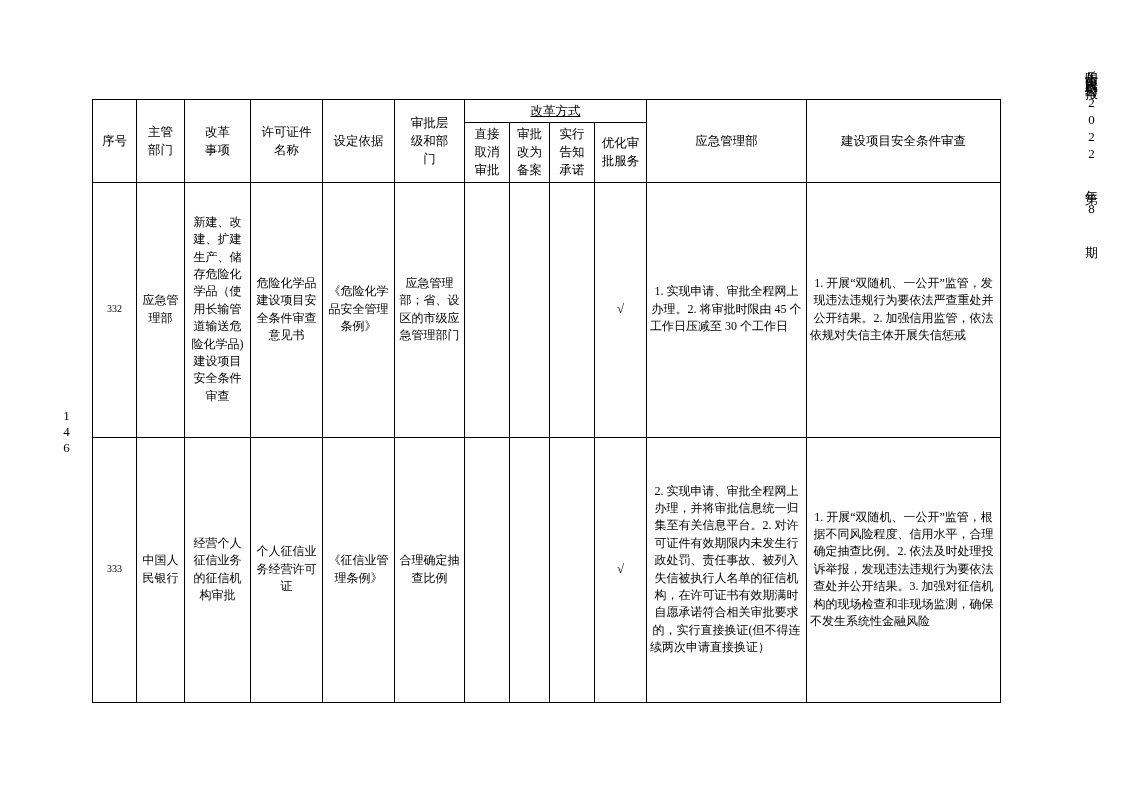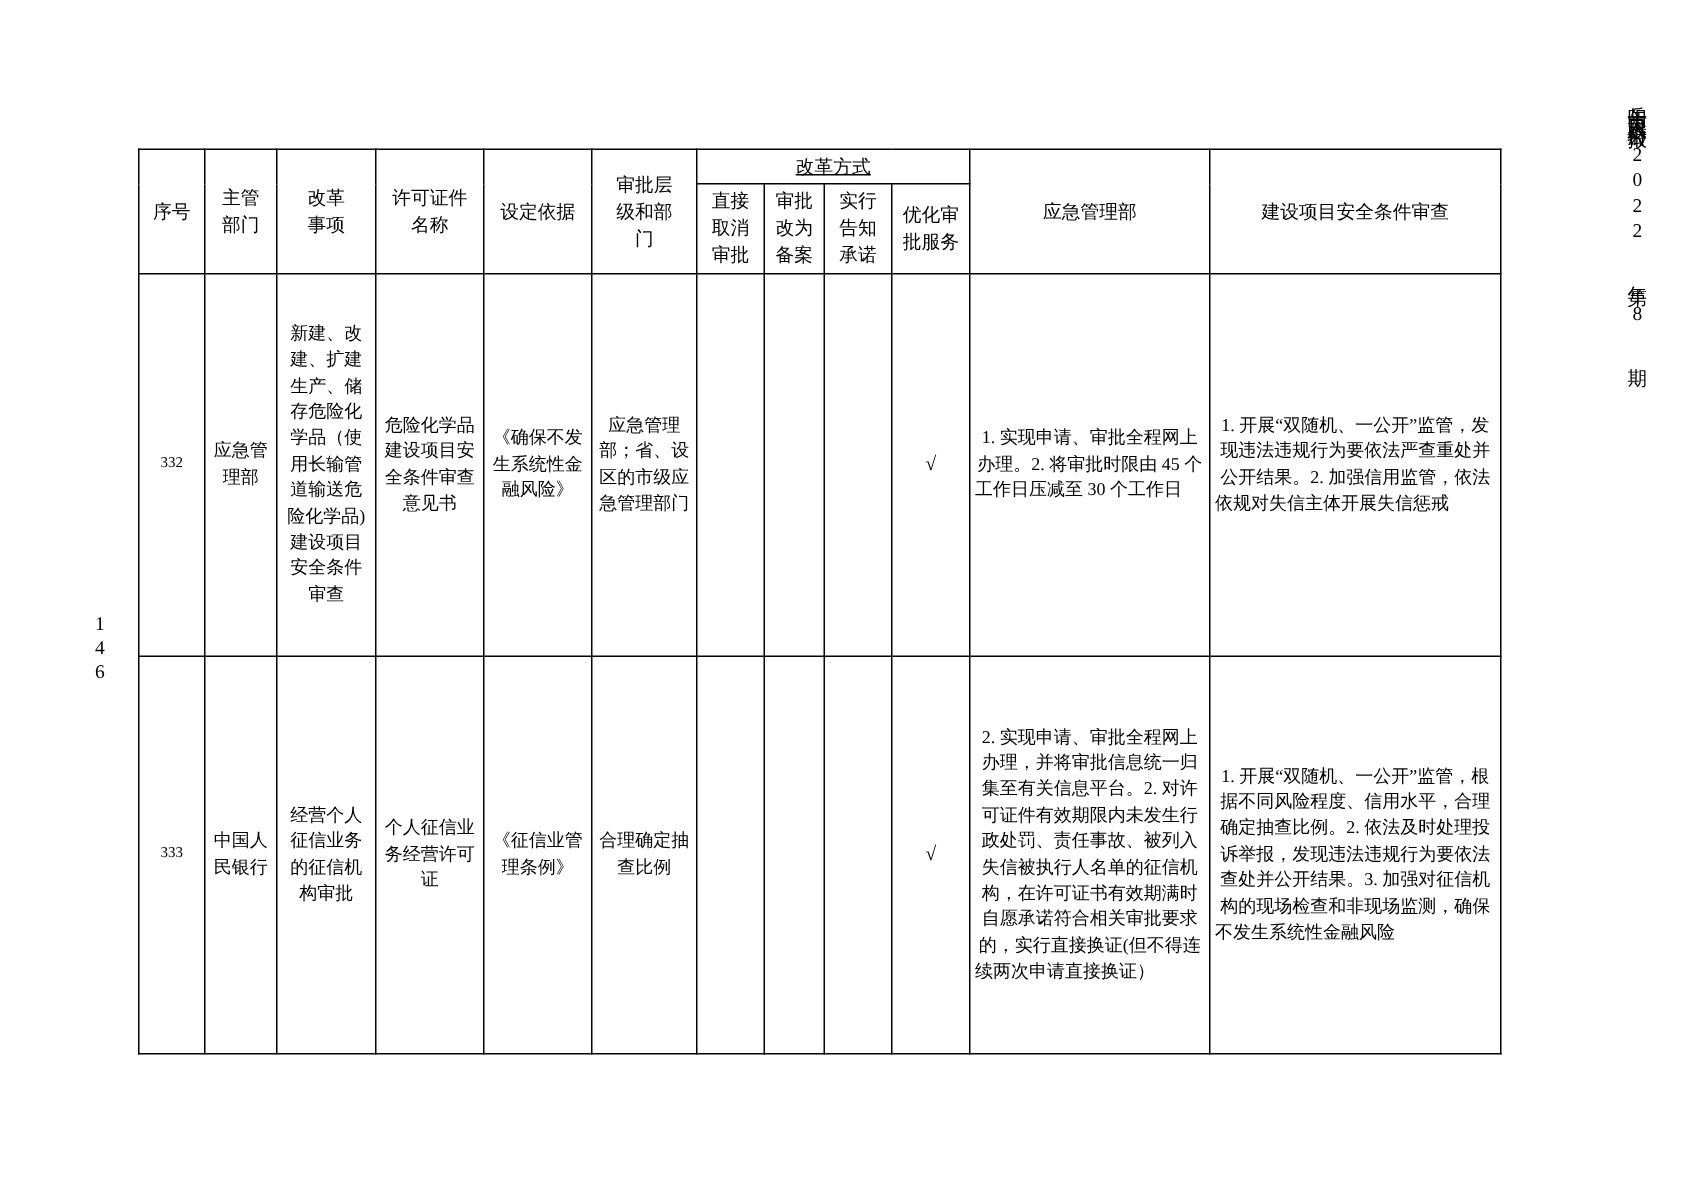--- a/index.html
+++ b/index.html
@@ -161,21 +161,21 @@
           <div>批服务</div>
         </th>
       </tr>
     </thead>
     <tbody>
       <tr>
         <td class="num-cell tall-cell">332</td>
         <td class="cell-just-center">应急管理部</td>
         <td class="cell-just-center">新建、改建、扩建生产、储存危险化学品（使用长输管道输送危险化学品)建设项目安全条件审查</td>
         <td class="cell-just-center">危险化学品建设项目安全条件审查意见书</td>
-        <td class="cell-just-center">《确保不发生系统性金融风险》</td>
+        <td class="cell-just-center">《危险化学品安全管理条例》</td>
         <td class="cell-just-center">应急管理部；省、设区的市级应急管理部门</td>
         <td></td>
         <td></td>
         <td></td>
         <td class="tick">√</td>
         <td class="cell-just">1. 实现申请、审批全程网上办理。2. 将审批时限由 45 个工作日压减至 30 个工作日</td>
         <td class="cell-just">1. 开展“双随机、一公开”监管，发现违法违规行为要依法严查重处并公开结果。2. 加强信用监管，依法依规对失信主体开展失信惩戒</td>
       </tr>
       <tr>
         <td class="num-cell tall-cell2">333</td>

